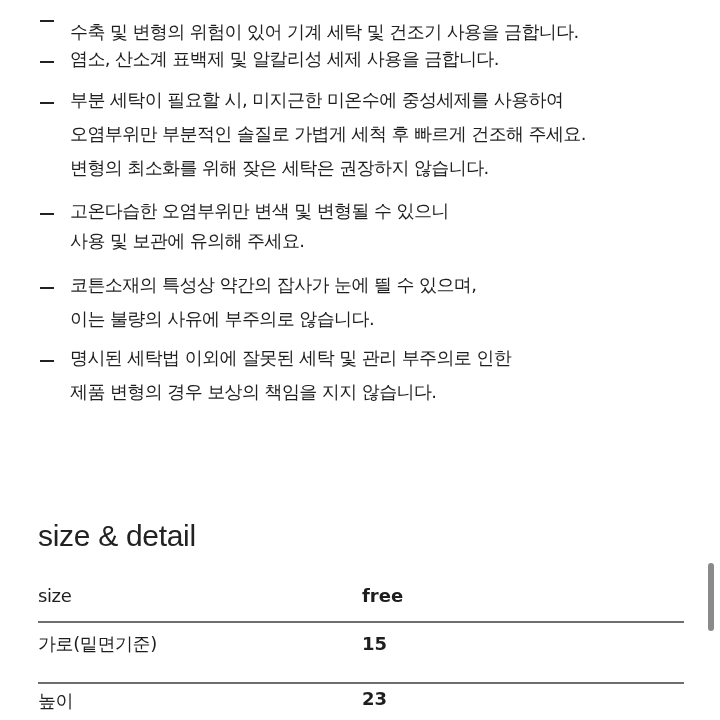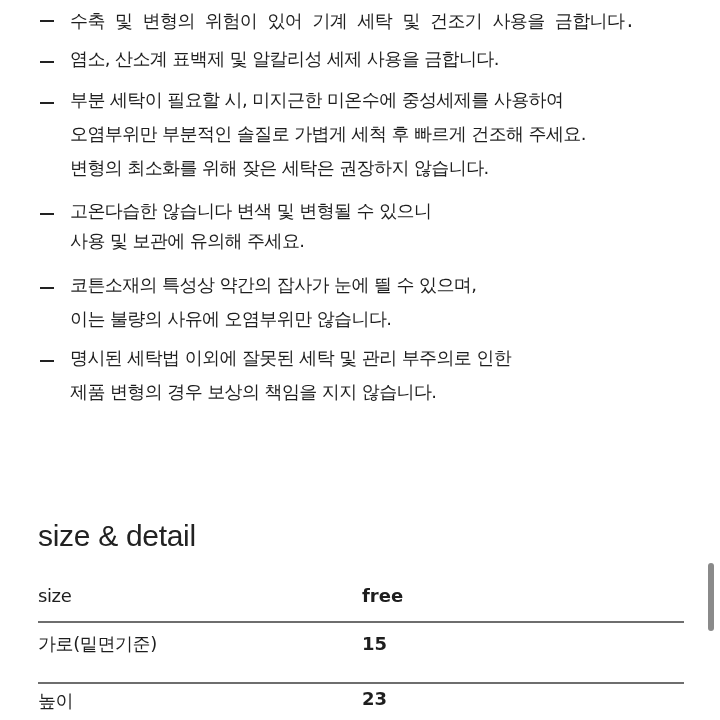--- a/index.html
+++ b/index.html
@@ -88,45 +88,45 @@
       background: #8a8a8a;
     }
   </style>
 </head>
 <body>
 
 <div class="care-list">
 
   <div class="care-item" style="top:0;">
     <div class="dash" style="top:20px;"></div>
-    <div class="line" style="top:10px;font-family:Liberation Mono, monospace;">수축 및 변형의 위험이 있어 기계 세탁 및 건조기 사용을 금합니다.</div>
+    <div class="line" style="top:20px;">수축 및 변형의 위험이 있어 기계 세탁 및 건조기 사용을 금합니다.</div>
   </div>
 
   <div class="care-item" style="top:0;">
     <div class="dash" style="top:61px;"></div>
     <div class="line" style="top:47px;">염소, 산소계 표백제 및 알칼리성 세제 사용을 금합니다.</div>
   </div>
 
   <div class="care-item" style="top:0;">
     <div class="dash" style="top:102px;"></div>
     <div class="line" style="top:88px;">부분 세탁이 필요할 시, 미지근한 미온수에 중성세제를 사용하여</div>
     <div class="line" style="top:122px;">오염부위만 부분적인 솔질로 가볍게 세척 후 빠르게 건조해 주세요.</div>
     <div class="line" style="top:156px;">변형의 최소화를 위해 잦은 세탁은 권장하지 않습니다.</div>
   </div>
 
   <div class="care-item" style="top:0;">
     <div class="dash" style="top:213px;"></div>
-    <div class="line" style="top:199px;">고온다습한 않습니다 변색 및 변형될 수 있으니</div>
+    <div class="line" style="top:199px;">고온다습한 오염부위만 변색 및 변형될 수 있으니</div>
     <div class="line" style="top:229px;">사용 및 보관에 유의해 주세요.</div>
   </div>
 
   <div class="care-item" style="top:0;">
     <div class="dash" style="top:287px;"></div>
     <div class="line" style="top:273px;">코튼소재의 특성상 약간의 잡사가 눈에 띌 수 있으며,</div>
-    <div class="line" style="top:307px;">이는 불량의 사유에 오염부위만 않습니다.</div>
+    <div class="line" style="top:307px;">이는 불량의 사유에 부주의로 않습니다.</div>
   </div>
 
   <div class="care-item" style="top:0;">
     <div class="dash" style="top:360px;"></div>
     <div class="line" style="top:346px;">명시된 세탁법 이외에 잘못된 세탁 및 관리 부주의로 인한</div>
     <div class="line" style="top:380px;">제품 변형의 경우 보상의 책임을 지지 않습니다.</div>
   </div>
 </div>
 
 <div class="section-title">size &amp; detail</div>

